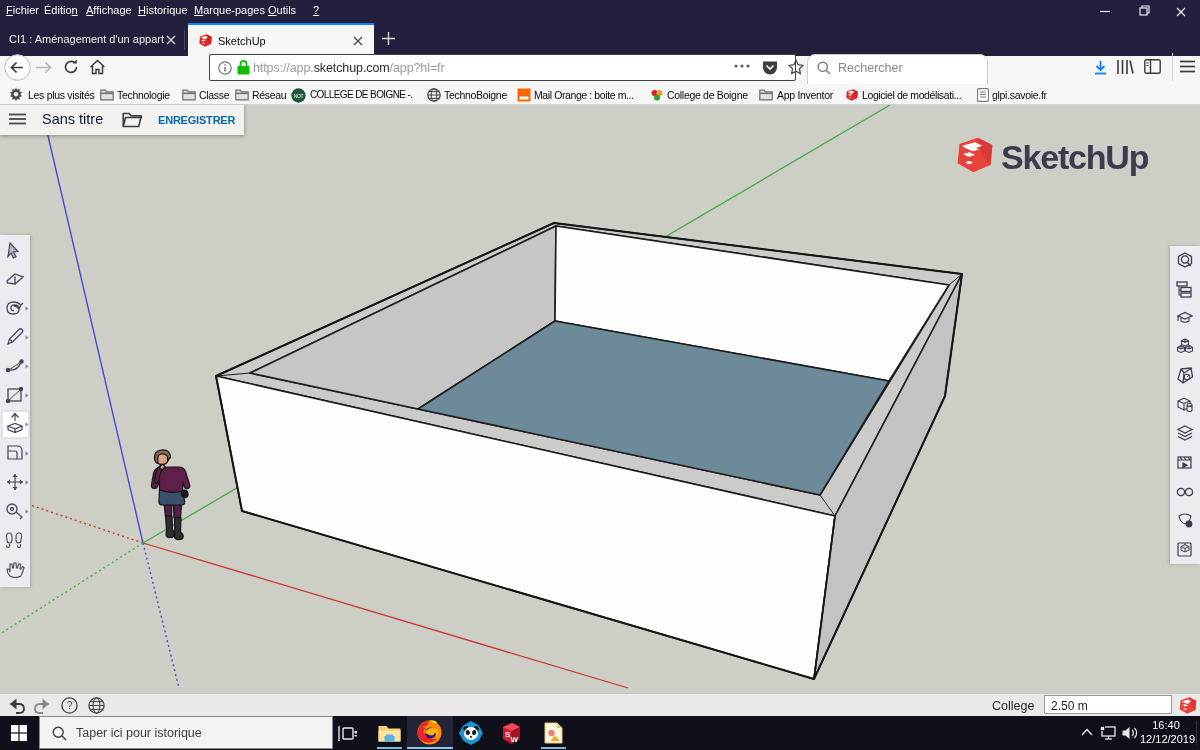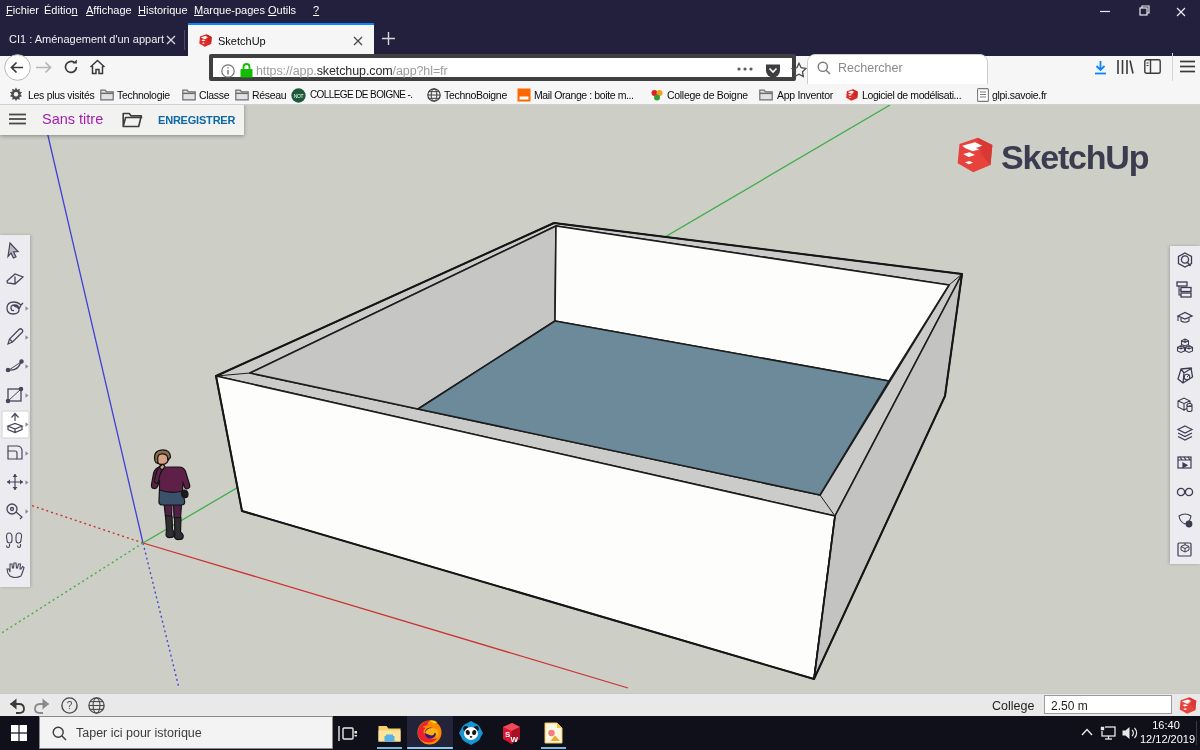--- a/index.html
+++ b/index.html
@@ -71,21 +71,21 @@
 
     <svg class="abs" style="left:63px;top:3px;" width="16" height="16" viewBox="0 0 16 16">
       <path d="M13.5 8 a5.5 5.5 0 1 1 -2 -4.3" stroke="#3a3a3c" stroke-width="1.7" fill="none"></path>
       <path d="M13.8 0.5 v4 h-4 z" fill="#3a3a3c"></path>
     </svg>
 
     <svg class="abs" style="left:89px;top:3px;" width="17" height="16" viewBox="0 0 17 16">
       <path d="M1.5 8 L8.5 1.5 L15.5 8 M3.5 7 V14.5 H7 V10.5 H10 V14.5 H13.5 V7" stroke="#3a3a3c" stroke-width="1.5" fill="none"></path>
     </svg>
 
-    <div class="abs" style="left:209px;top:-2px;width:587px;height:27px;background:#fff;border:4px solid #404040;border-radius:2px;box-sizing:border-box;">
+    <div class="abs" style="left:209px;top:-2px;width:587px;height:27px;background:#fff;border:1px solid #404040;border-radius:2px;box-sizing:border-box;">
       <svg class="abs" style="left:8px;top:6px;" width="14" height="14" viewBox="0 0 14 14">
         <circle cx="7" cy="7" r="6.2" fill="none" stroke="#737373" stroke-width="1.2"></circle>
         <path d="M7 6 V10.5 M7 3.2 V4.5" stroke="#737373" stroke-width="1.4"></path>
       </svg>
       <svg class="abs" style="left:27px;top:5px;" width="13" height="15" viewBox="0 0 13 15">
         <rect x="0.5" y="6" width="12" height="8.5" rx="1" fill="#12bc00"></rect>
         <path d="M3.5 6 V4 a3 3 0 0 1 6 0 V6" fill="none" stroke="#12bc00" stroke-width="1.8"></path>
       </svg>
       <span class="abs" style="left:43px;top:6px;font-size:12.5px;letter-spacing:-0.1px;color:#9b9b9b;">https://app.<span style="color:#2a2a2e;">sketchup.com</span><span style="color:#9b9b9b;">/app?hl=fr</span></span>
 
@@ -264,21 +264,21 @@
     </svg>
 
     <div class="abs" style="left:0;top:-2px;width:244px;height:32px;background:#f2f2f1;box-shadow:0 1px 4px rgba(0,0,0,0.35);">
       <svg class="abs" style="left:9px;top:10px;" width="17" height="12" viewBox="0 0 17 12">
           <g stroke="#4a4a4a" stroke-width="1.8">
             <line x1="0" y1="1.5" x2="17" y2="1.5"></line>
             <line x1="0" y1="6" x2="17" y2="6"></line>
             <line x1="0" y1="10.5" x2="17" y2="10.5"></line>
           </g>
         </svg>
-      <span class="abs" style="left:42px;top:8px;font-size:14.5px;color:#a21caf;">Sans titre</span>
+      <span class="abs" style="left:42px;top:8px;font-size:14.5px;color:#0f172a;">Sans titre</span>
       <svg class="abs" style="left:122px;top:8px;" width="21" height="17" viewBox="0 0 21 17">
           <path d="M1.2 15.5 v-13 h6 l1.8 2.2 h10.3 l-2.6 10.8 z M1.2 15.5 l2.4 -9 h16.7" fill="none" stroke="#3d3d3d" stroke-width="1.6" stroke-linejoin="round"></path>
         </svg>
       <span class="abs" style="left:158px;top:11px;font-size:11px;font-weight:bold;color:#0d68a8;letter-spacing:-0.2px;">ENREGISTRER</span>
     </div>
 
     <div class="abs" style="left:950px;top:28px;width:200px;height:48px;">
       <svg class="abs" style="left:4px;top:1px;" width="42" height="42" viewBox="0 0 46 46">
         <path d="M6 11 L26 4 L42 12 L40 34 L21 42 L4 32 Z" fill="#e8423d"></path>
         <path d="M26 4 L42 12 L40 34 L30 22 Z" fill="#d93934"></path>

